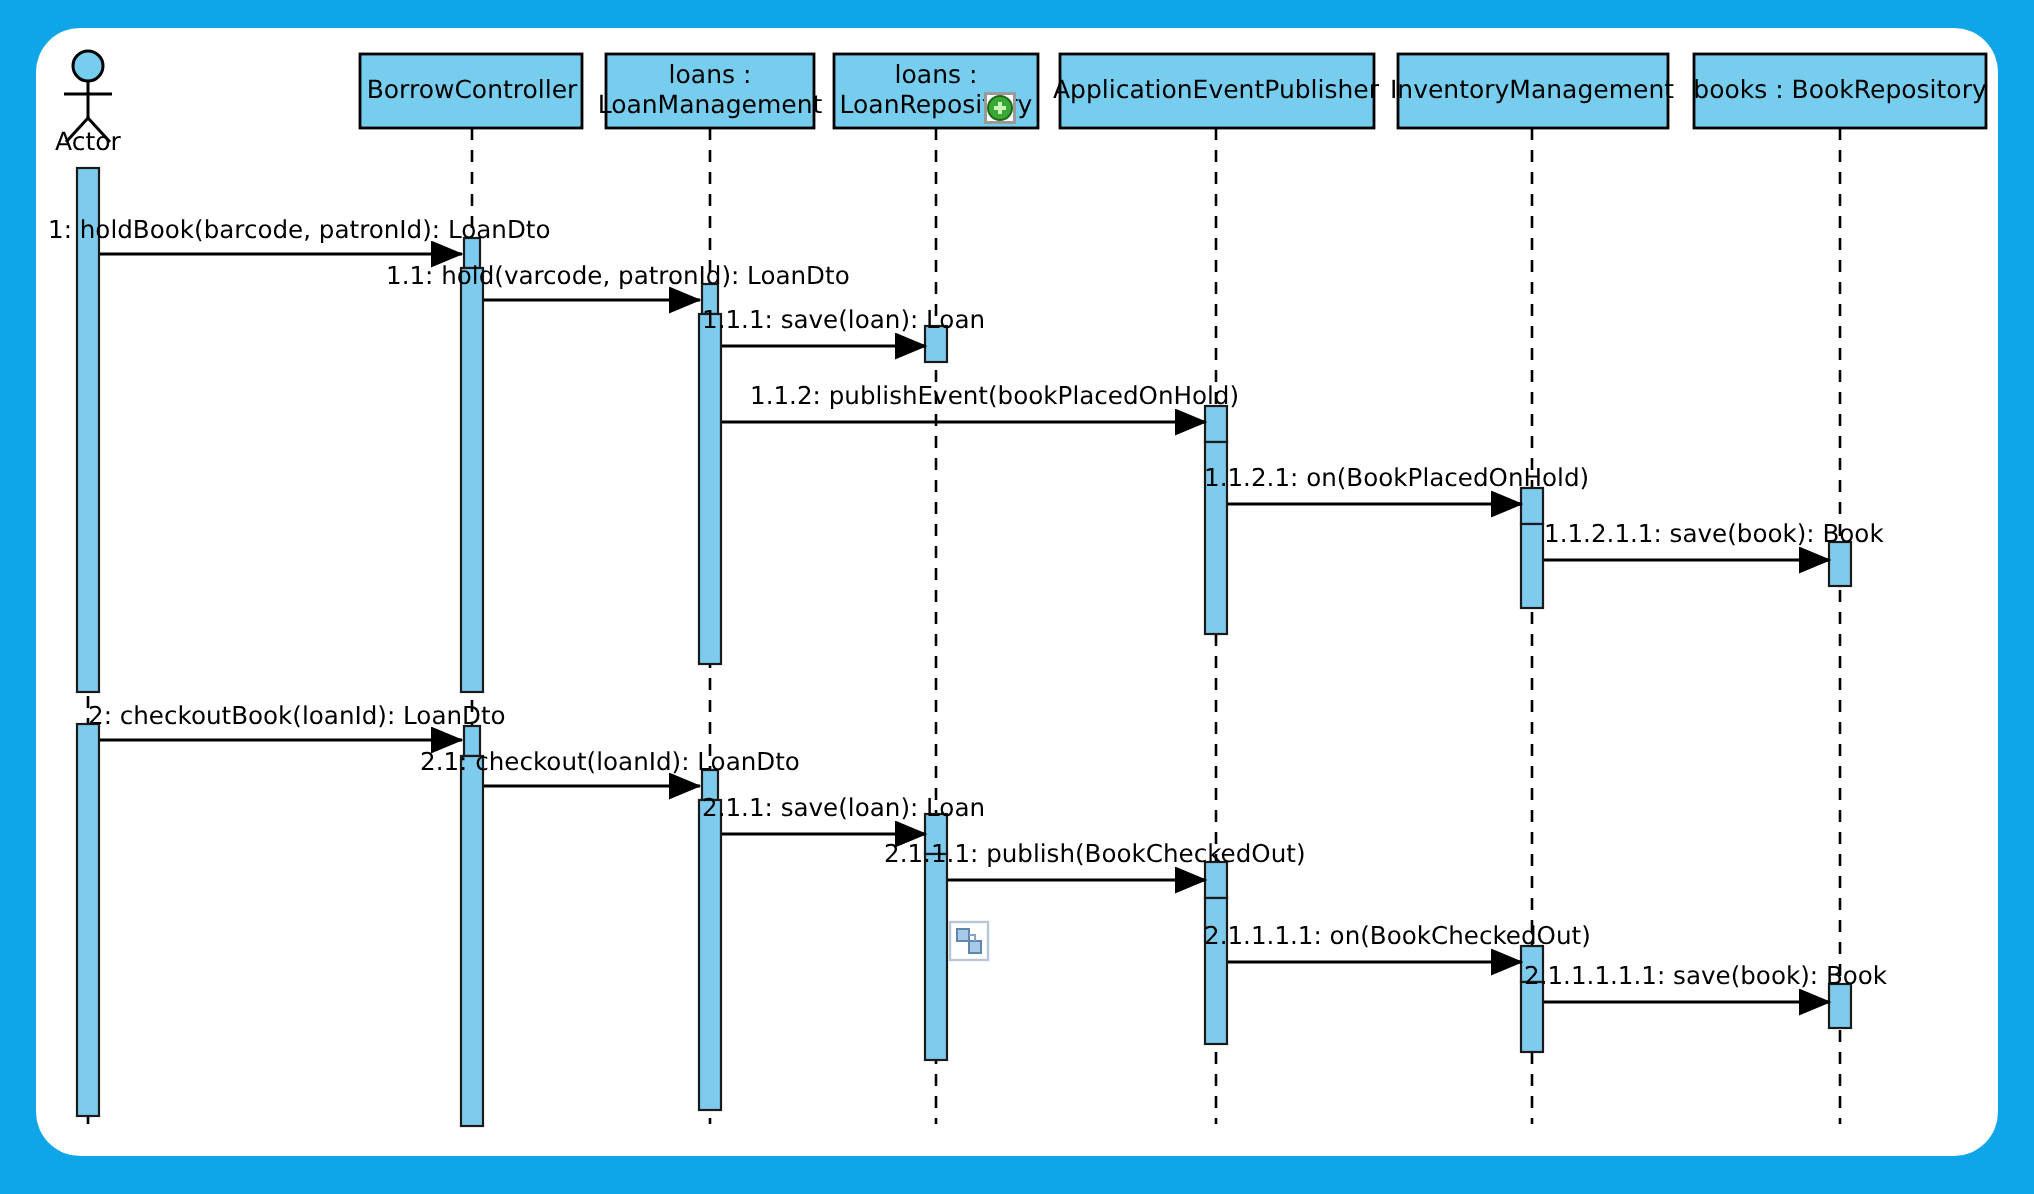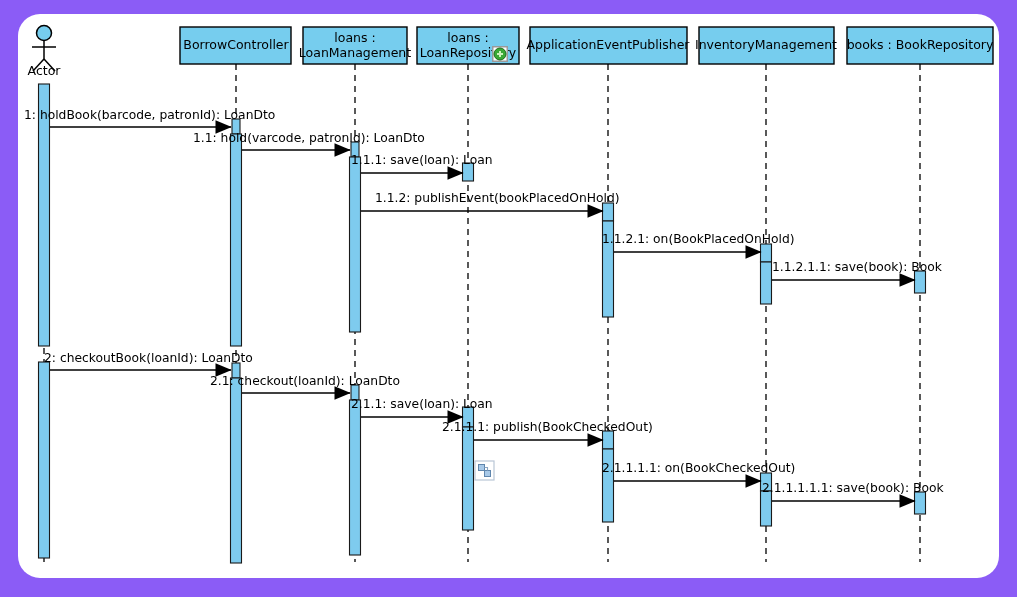--- a/index.html
+++ b/index.html
@@ -6,21 +6,21 @@
   html, body {
     margin: 0;
     padding: 0;
     background: #000000;
     font-family: "DejaVu Sans", sans-serif;
   }
   #stage {
     position: relative;
     width: 1017px;
     height: 597px;
-    background: #8b5cf6;
+    background: #0ea5e9;
     overflow: hidden;
   }
   #panel {
     position: absolute;
     left: 18px;
     top: 14px;
     width: 981px;
     height: 564px;
     background: #ffffff;
     border-radius: 22px;

